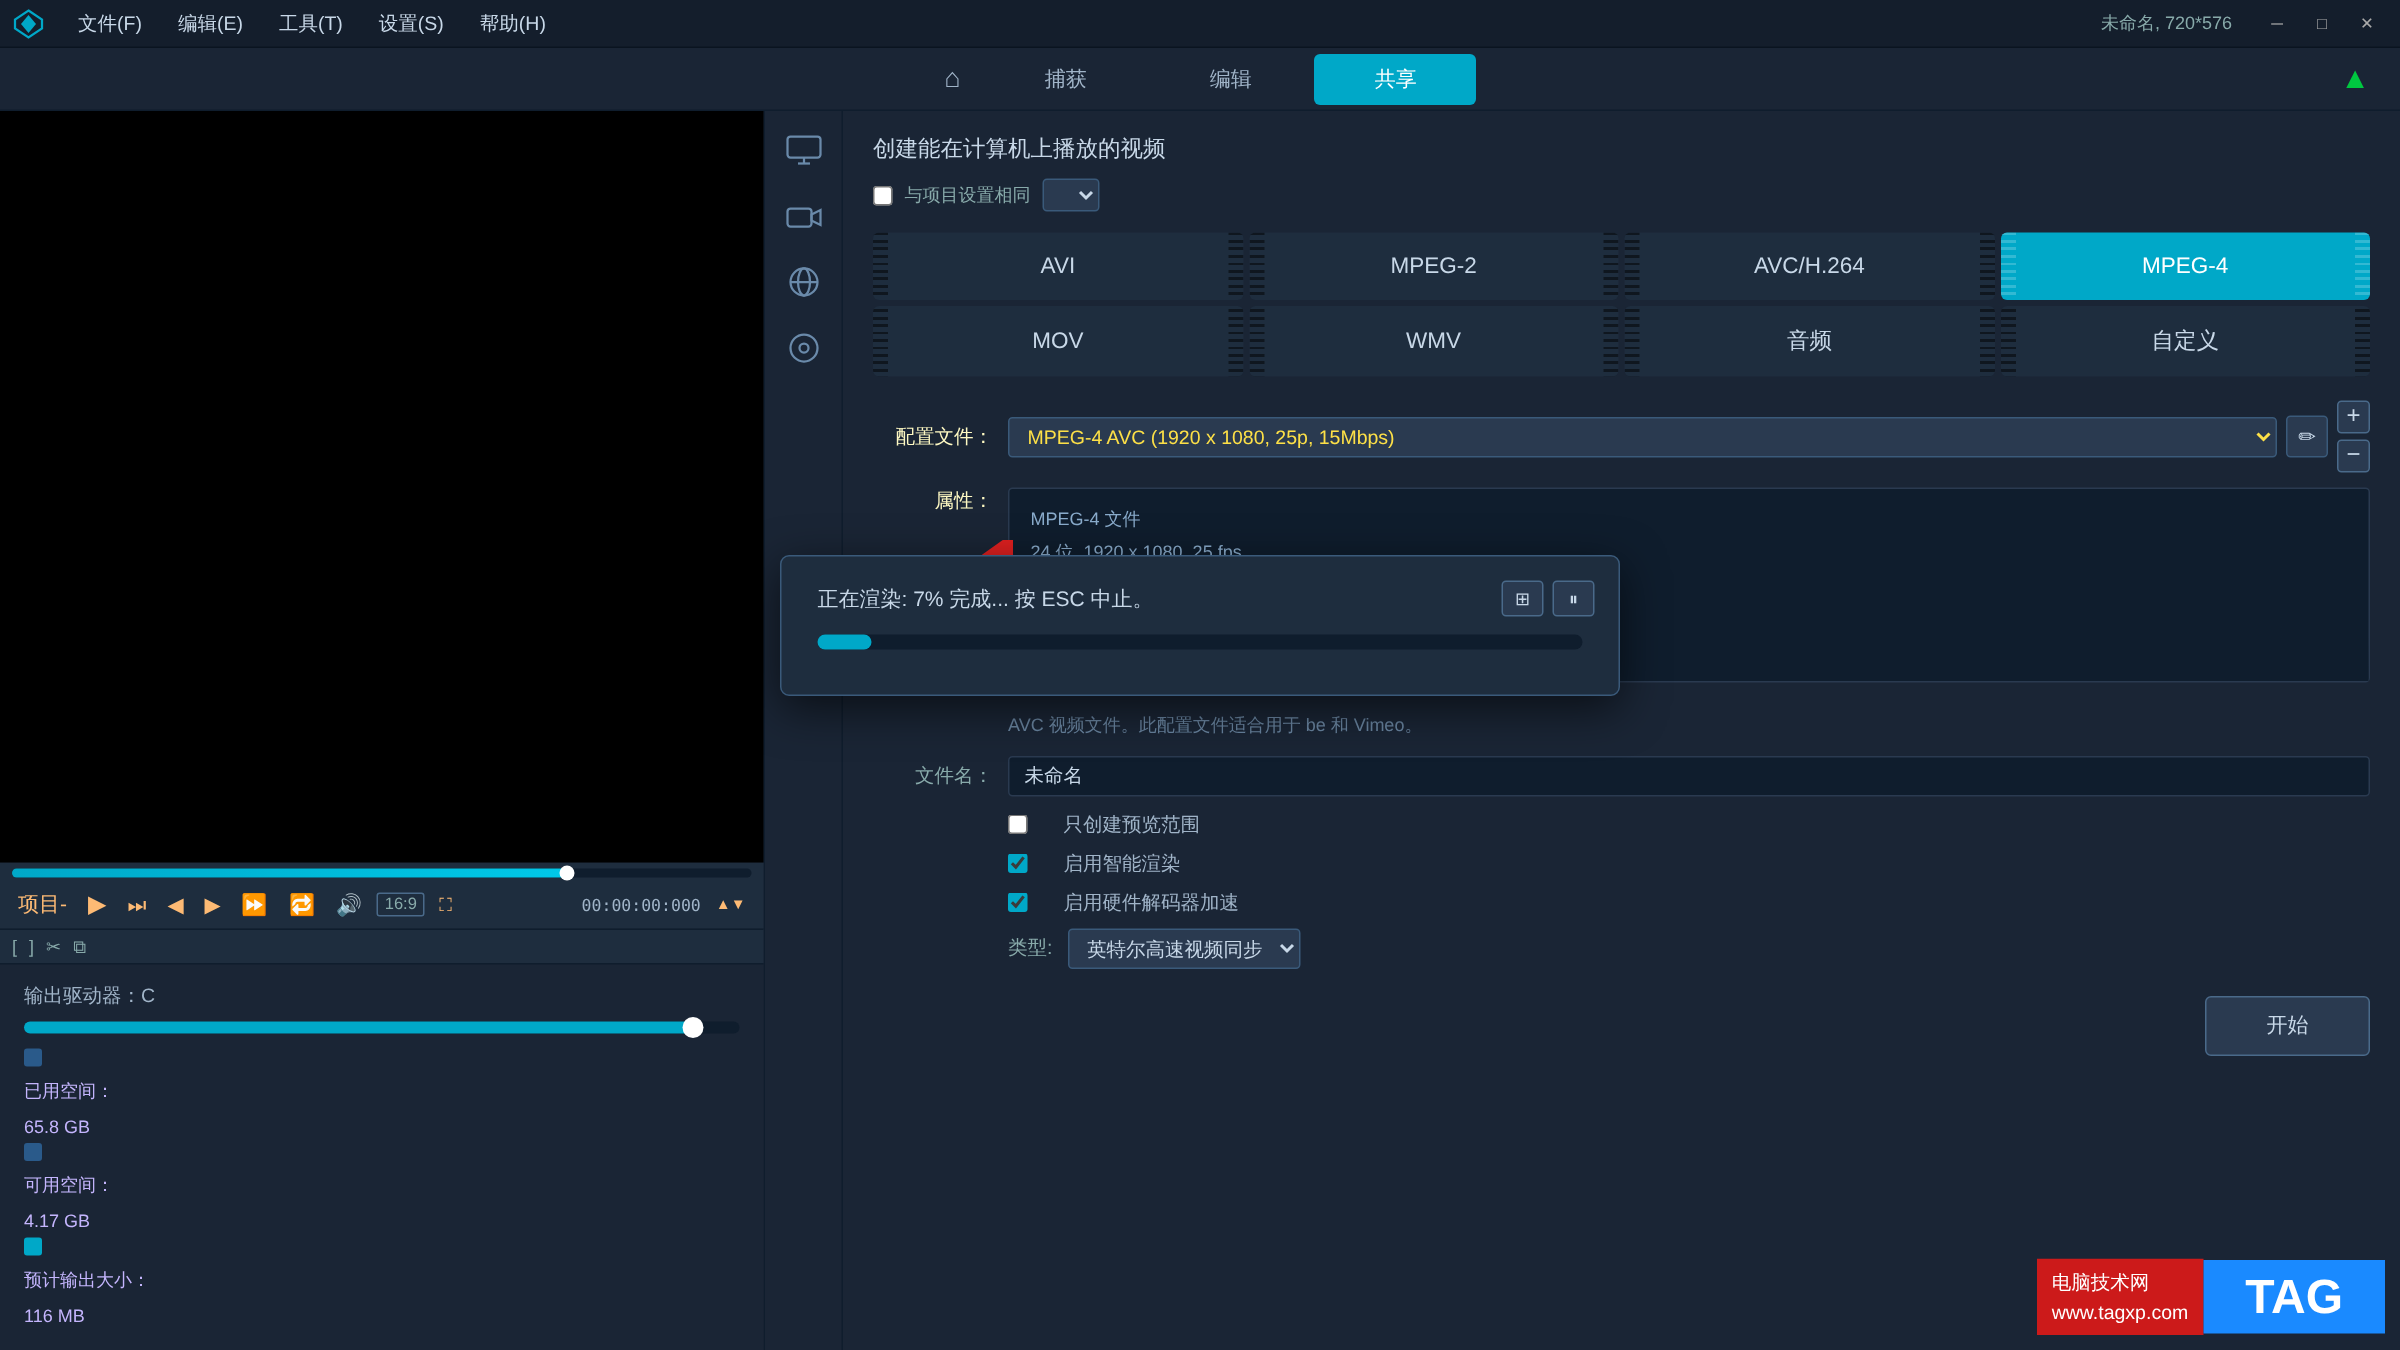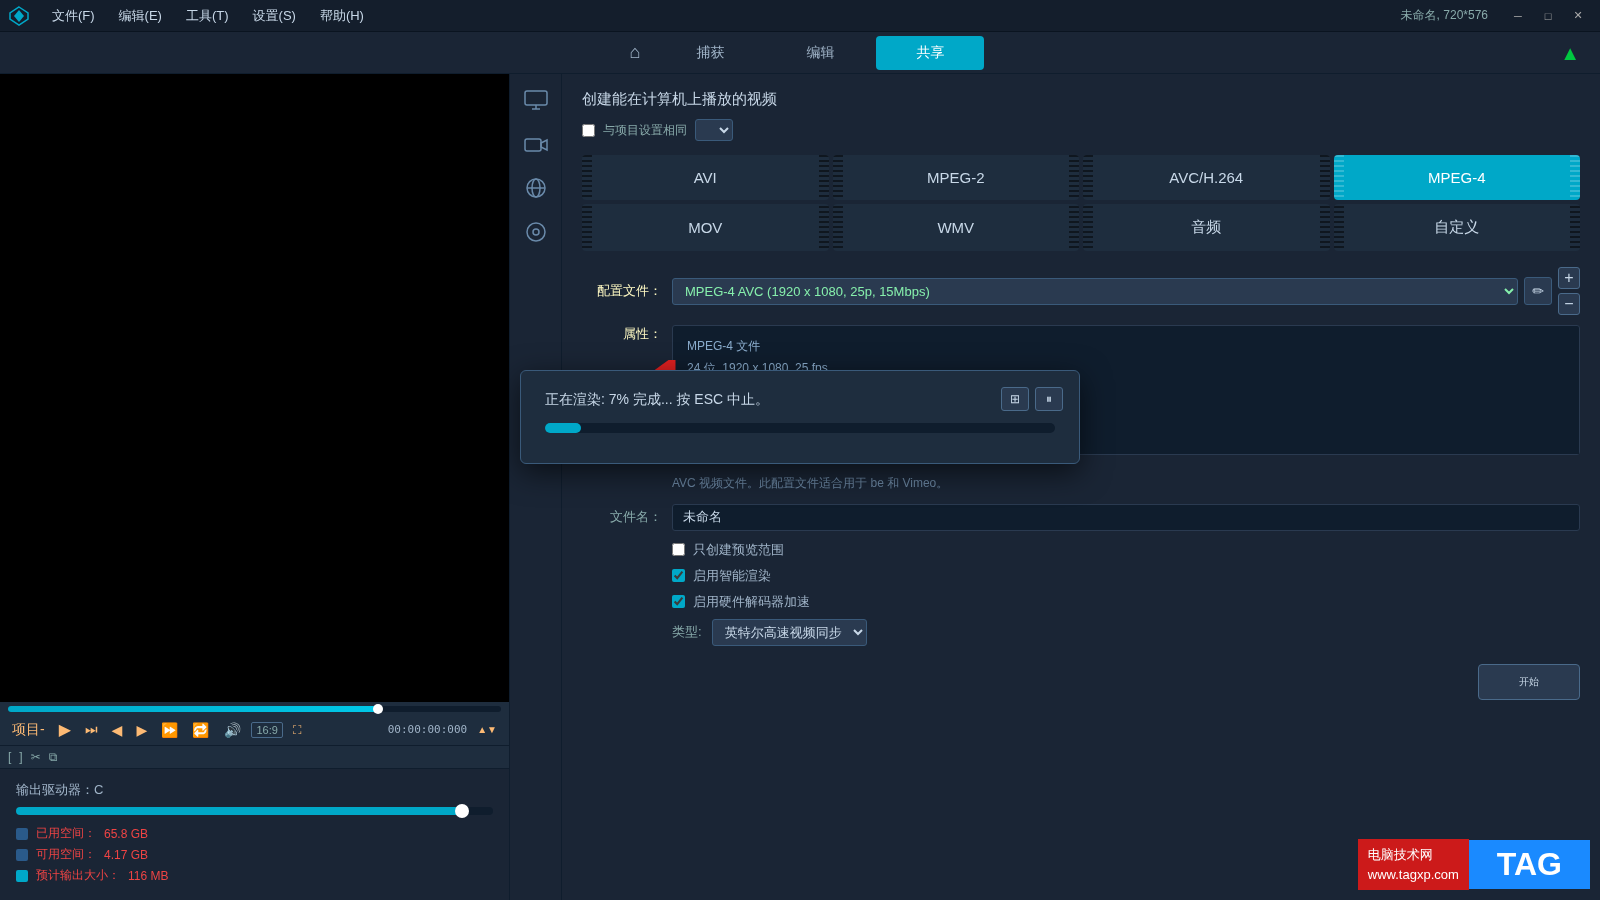--- a/index.html
+++ b/index.html
@@ -200,25 +200,26 @@
       position: absolute;
       right: 5%;
       top: -3px;
       width: 14px;
       height: 14px;
       background: #fff;
       border-radius: 50%;
     }
     .storage-row {
       display: flex;
-      align-items: center;
+      align-items: flex-start;
       gap: 8px;
       margin-bottom: 4px;
       font-size: 12px;
-      color: #ef4444;
+      color: #c4b5fd;
+      flex-direction: column;
     }
     .storage-dot {
       width: 12px;
       height: 12px;
       border-radius: 2px;
       flex-shrink: 0;
     }
     .dot-used { background: #2a5a8a; }
     .dot-free { background: #2a5a8a; }
     .dot-est { background: #00a8c8; }
@@ -340,21 +341,21 @@
       width: 80px;
       color: #fef9c3;
       font-size: 13px;
       text-align: right;
       margin-right: 10px;
       flex-shrink: 0;
     }
     .config-select {
       flex: 1;
       background: #2a3a50;
-      color: #86efac;
+      color: #fde047;
       border: 1px solid #3a5a7a;
       padding: 4px 8px;
       border-radius: 3px;
       font-size: 13px;
       font-family: inherit;
     }
     .config-icon-btn {
       width: 28px;
       height: 28px;
       background: #2a3a50;
@@ -427,21 +428,21 @@
       justify-content: center;
       margin-left: 6px;
       border-radius: 3px;
       font-size: 14px;
     }
 
     
     .option-row {
       display: flex;
       align-items: center;
-      gap: 8px;
+      gap: 24px;
       margin-bottom: 8px;
       margin-left: 90px;
     }
     .option-row input[type=checkbox] {
       accent-color: #00a8c8;
     }
     .option-label {
       color: #a0b4c8;
       font-size: 13px;
     }
@@ -467,21 +468,21 @@
       font-size: 13px;
       font-family: inherit;
     }
 
     
     #start-btn {
       background: #2a3a50;
       color: #c8d8e8;
       border: 1px solid #4a6a8a;
       padding: 10px 40px;
-      font-size: 10px;
+      font-size: 14px;
       font-family: inherit;
       border-radius: 4px;
       cursor: pointer;
       float: right;
       margin-top: 8px;
     }
 
     
     #render-overlay {
       position: fixed;

